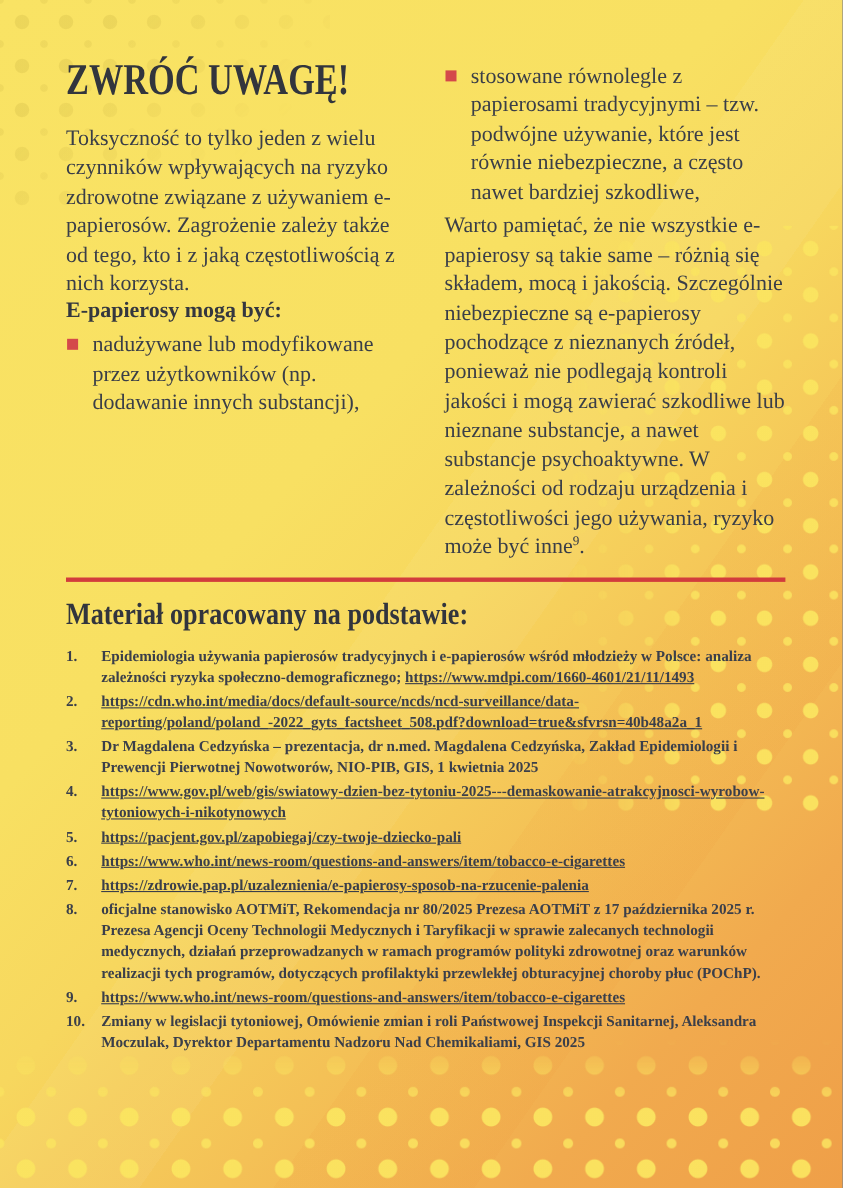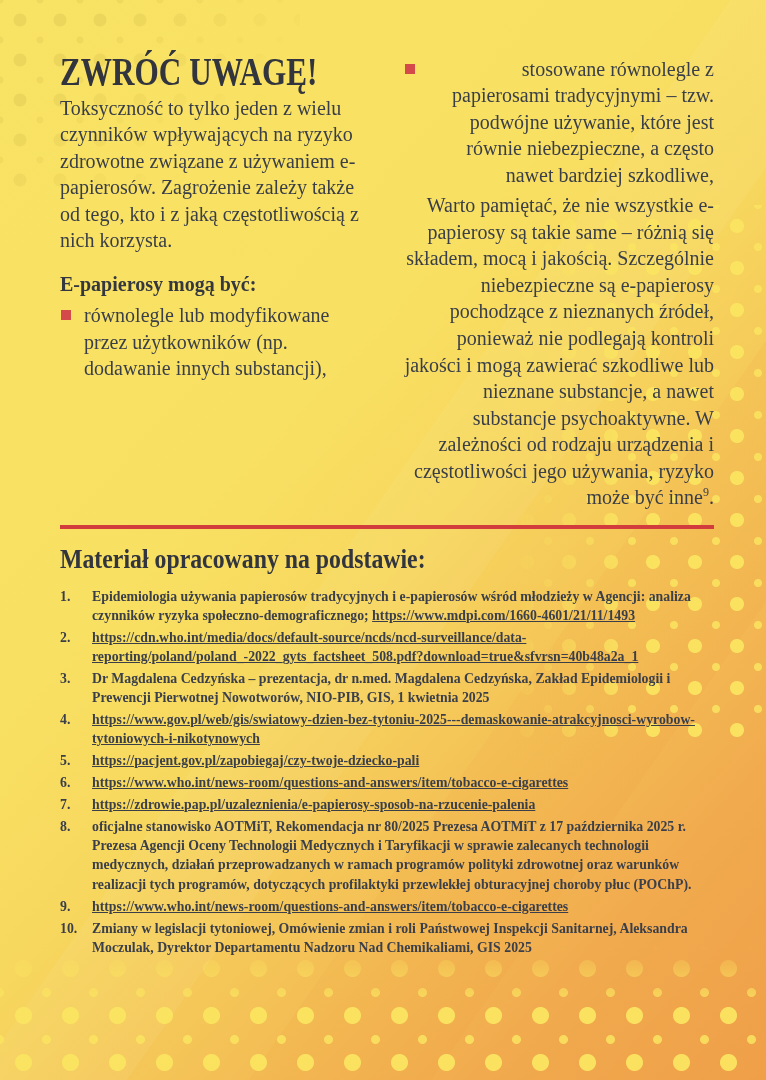--- a/index.html
+++ b/index.html
@@ -51,30 +51,30 @@
       radial-gradient(circle, rgba(150,125,30,0.09) 3px, rgba(150,125,30,0) 4px);
     background-size:40px 40px, 40px 40px;
     background-position:0 0, 20px 20px;
     -webkit-mask-image:linear-gradient(135deg,#000 25%,transparent 75%);
             mask-image:linear-gradient(135deg,#000 25%,transparent 75%);
   }
   
   .content { position:relative; z-index:2; padding:48px 52px 0 60px; }
   .columns { display:flex; gap:30px; }
   .col-left  { width:314px; flex:0 0 314px; }
-  .col-right { flex:1; padding-top:2px;text-align:right; }
+  .col-right { flex:1; padding-top:2px; }
 
   .main-title {
     display:inline-block;
     font-size:40px; font-weight:900; color:#32353d;
     letter-spacing:0px; white-space:nowrap;
     transform:scaleX(0.78); transform-origin:left center;
   }
-  .intro-par { font-size:20px; line-height:1.32; font-weight:500; }
-  .list-heading { margin-top:20px; font-size:20px; font-weight:800; color:#34373f; }
+  .intro-par { margin-top:18px; font-size:20px; line-height:1.32; font-weight:500; }
+  .list-heading { font-size:20px; font-weight:800; color:#34373f; }
 
   ul.bullets { list-style:none; margin-top:6px; }
   ul.bullets li {
     position:relative; padding-left:24px;
     font-size:20px; line-height:1.32; font-weight:500;
     margin-bottom:3px;
   }
   ul.bullets li::before {
     content:""; position:absolute; left:1px; top:8px;
     width:10px; height:10px; background:#d4494a;
@@ -110,40 +110,40 @@
   <div class="halftone dots-bottom"></div>
 
   <div class="content">
     <div class="columns">
 
       <div class="col-left">
         <h1 class="main-title">ZWRÓĆ UWAGĘ!</h1>
         <p class="intro-par">Toksyczność to tylko jeden z wielu czynników wpływających na ryzyko zdrowotne związane z używaniem e-papierosów. Zagrożenie zależy także od tego, kto i z jaką częstotliwością z nich korzysta.</p>
         <h2 class="list-heading">E-papierosy mogą być:</h2>
         <ul class="bullets">
-            <li>równolegle lub modyfikowane przez użytkowników (np. dodawanie innych substancji),</li>
+            <li>nadużywane lub modyfikowane przez użytkowników (np. dodawanie innych substancji),</li>
           </ul>
       </div>
 
       <div class="col-right">
         <ul class="bullets">
             <li>stosowane równolegle z papierosami tradycyjnymi – tzw. podwójne używanie, które jest równie niebezpieczne, a często nawet bardziej szkodliwe,</li>
           </ul>
         <p class="note-par"><span>Warto pamiętać, że nie wszystkie e-papierosy są takie same – różnią się składem, mocą i jakością. Szczególnie niebezpieczne są e-papierosy pochodzące z nieznanych źródeł, ponieważ nie podlegają kontroli jakości i mogą zawierać szkodliwe lub nieznane substancje, a nawet substancje psychoaktywne. W zależności od rodzaju urządzenia i częstotliwości jego używania, ryzyko może być inne</span><sup>9</sup><span>.</span></p>
       </div>
 
     </div>
 
     <hr class="divider">
 
     <h2 class="sources-heading">Materiał opracowany na podstawie:</h2>
     <ol class="sources">
         <li>
           <span class="src-num">1.</span>
-          <span><span>Epidemiologia używania papierosów tradycyjnych i e-papierosów wśród młodzieży w Agencji: analiza czynników ryzyka społeczno-demograficznego; </span><span class="src-link">https://www.mdpi.com/1660-4601/21/11/1493</span></span>
+          <span><span>Epidemiologia używania papierosów tradycyjnych i e-papierosów wśród młodzieży w Polsce: analiza zależności ryzyka społeczno-demograficznego; </span><span class="src-link">https://www.mdpi.com/1660-4601/21/11/1493</span></span>
         </li>
         <li>
           <span class="src-num">2.</span>
           <span><span class="src-link">https://cdn.who.int/media/docs/default-source/ncds/ncd-surveillance/data-reporting/poland/poland_-2022_gyts_factsheet_508.pdf?download=true&amp;sfvrsn=40b48a2a_1</span></span>
         </li>
         <li>
           <span class="src-num">3.</span>
           <span><span>Dr Magdalena Cedzyńska – prezentacja, dr n.med. Magdalena Cedzyńska, Zakład Epidemiologii i Prewencji Pierwotnej Nowotworów, NIO-PIB, GIS, 1 kwietnia 2025</span></span>
         </li>
         <li>

